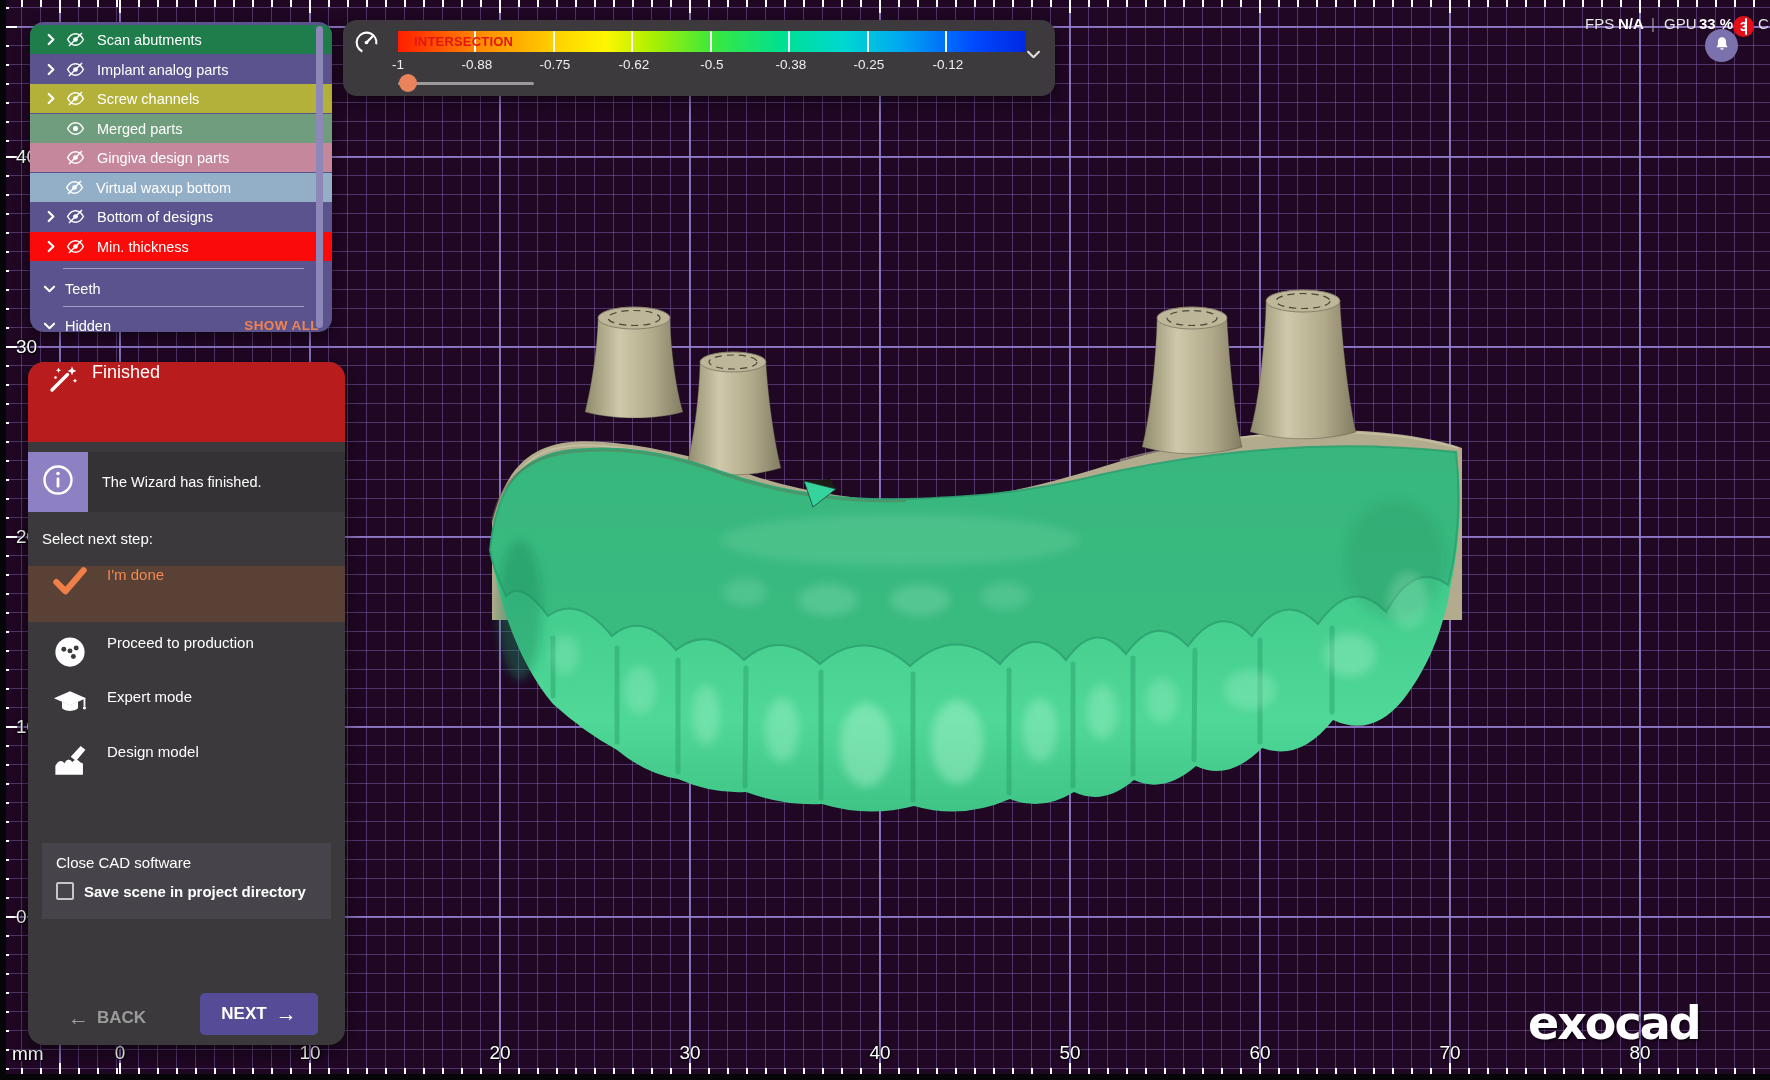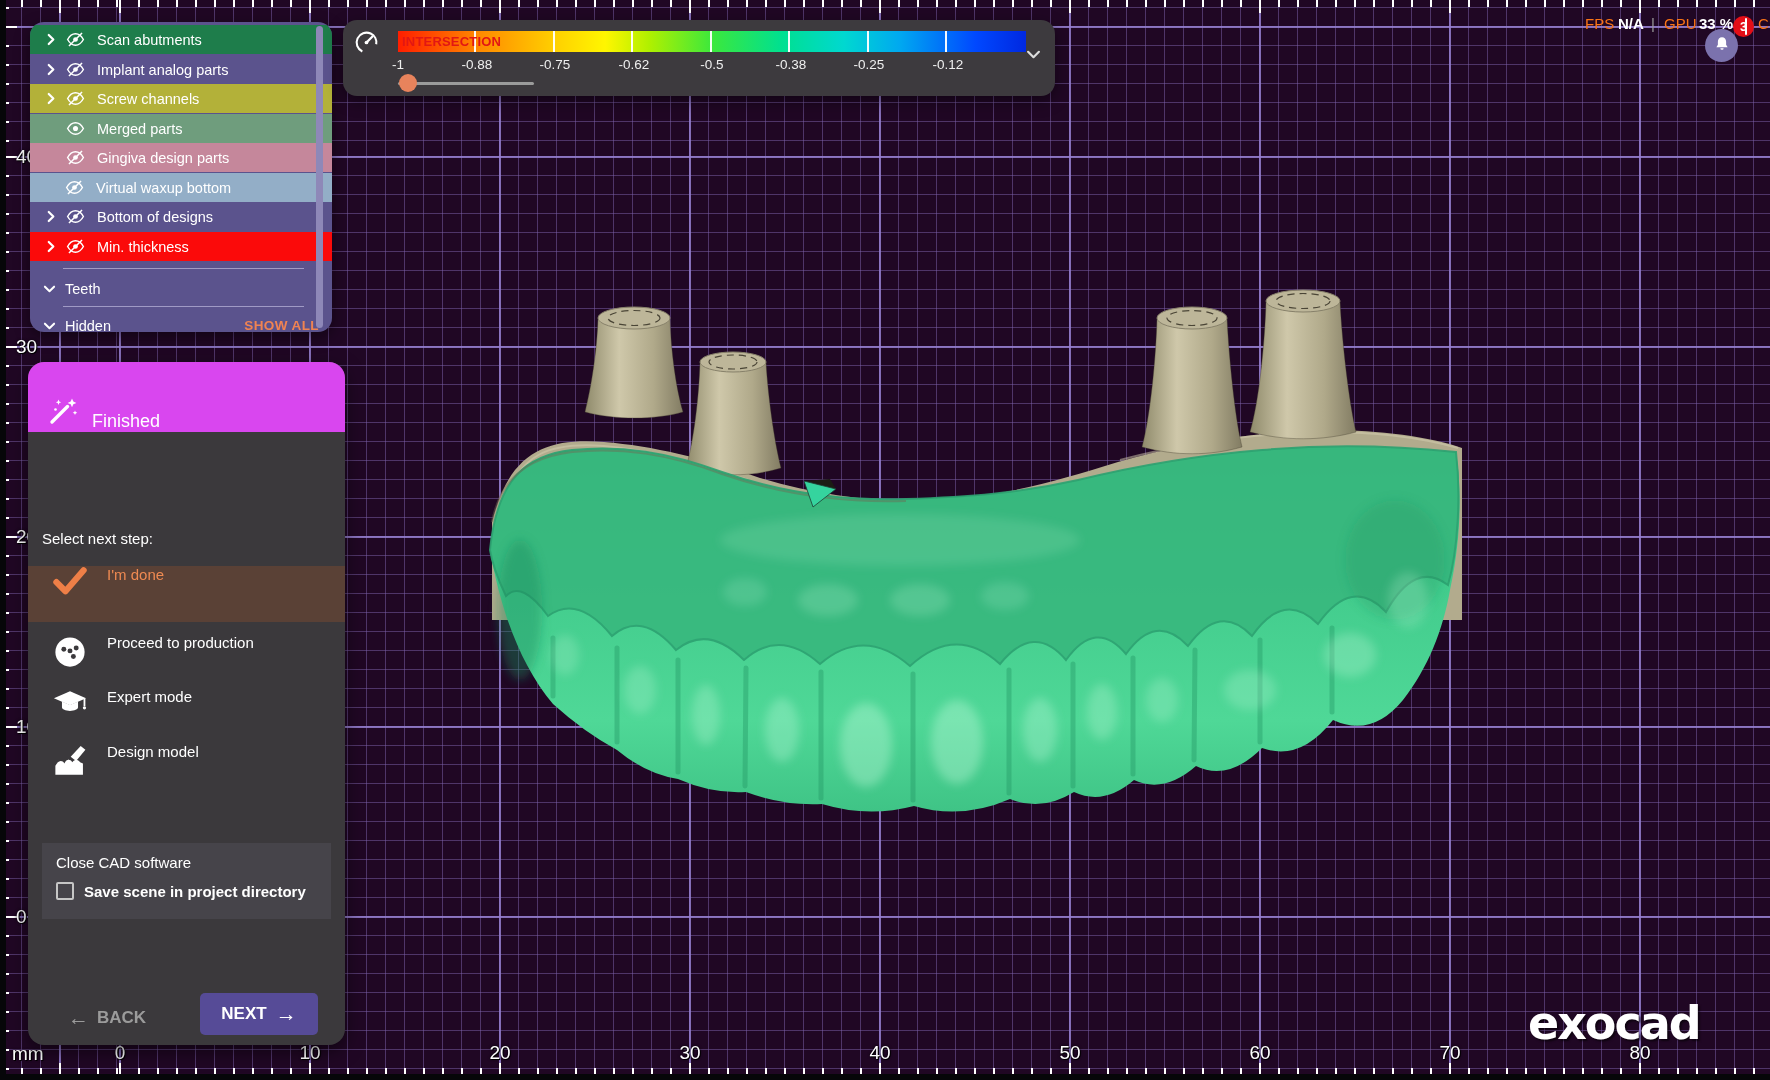--- a/index.html
+++ b/index.html
@@ -63,33 +63,33 @@
   .ibar .seps{position:absolute;top:0;left:0;height:100%;width:622px;
     background:repeating-linear-gradient(to right,transparent 0 76.5px,rgba(255,255,255,.95) 76.5px 78.5px)}
   .ititle{position:absolute;left:4px;top:3px;font-size:13px;font-weight:700;letter-spacing:.2px}
   .itick{position:absolute;top:37px;transform:translateX(-50%);font-size:13.5px;color:#efefef}
   .itrack{position:absolute;left:55px;top:62px;width:136px;height:3px;background:#9b9b9b;border-radius:2px}
   .iknob{position:absolute;left:56px;top:54px;width:18px;height:18px;border-radius:50%;background:#e8835c;cursor:pointer}
   .ichev{position:absolute;right:13px;top:27px;cursor:pointer}
 
   
   .sts{position:absolute;top:15px;font-size:15px;white-space:nowrap}
-  .sts-dim{color:#f97316}.sts-val{font-weight:700;color:#fff}.sts-sep{color:#9a9a9a}
+  .sts-dim{color:#e5e5e5}.sts-val{font-weight:700;color:#fff}.sts-sep{color:#9a9a9a}
   .bell{position:absolute;left:1705px;top:29px;width:33px;height:33px;border-radius:50%;
     background:#7b72ad;display:flex;align-items:center;justify-content:center;cursor:pointer}
   .badge{position:absolute;left:1733px;top:16px;width:21px;height:21px;border-radius:50%;
     background:#e30e17;display:flex;align-items:center;justify-content:center;cursor:pointer}
   .badge .num{position:relative;font-size:13px;font-weight:700;color:#fff}
   .badge .stem{position:absolute;left:12px;top:2px;width:2px;height:17px;background:#fff;border-radius:2px}
 
   
   .wizard{position:absolute;left:28px;top:362px;width:317px;height:683px;border-radius:16px;
     background:#3b393c;box-shadow:0 6px 18px rgba(0,0,0,.5);overflow:hidden}
-  .whead{position:absolute;left:0;top:0;right:0;height:70px;background:#d946ef;
-    display:flex;align-items:flex-end;padding-left:18px;box-sizing:border-box}
+  .whead{position:absolute;left:0;top:0;right:0;height:80px;background:#b91c1c;
+    display:flex;align-items:flex-start;padding-left:18px;box-sizing:border-box}
   .whead .title{font-size:18px;margin-left:12px}
   .winfo{position:absolute;left:0;top:90px;right:0;height:60px;background:#343234;display:flex;align-items:center}
   .winfo .tile{width:60px;height:60px;background:#8e81c3;display:flex;align-items:center;justify-content:center;flex:none}
   .winfo .msg{margin-left:14px;font-size:14.5px}
   .wprompt{position:absolute;left:14px;top:168px;font-size:15px;font-weight:400}
   .wopt{position:absolute;left:0;right:0;display:flex;align-items:flex-start;cursor:pointer}
   .wopt .oicon{width:36px;margin-left:24px;display:flex;align-items:center;justify-content:center;flex:none}
   .wopt .olabel{margin-left:19px;font-size:15px}
   .wopt.selected{background:#5a4136}
   .wopt.selected .olabel{color:#ef8a52}
@@ -370,21 +370,21 @@
 <div class="ipanel">
   <span class="gauge">
     <svg width="27" height="27" viewBox="0 0 26 26">
       <circle cx="13" cy="13" r="9.5" stroke="#fff" stroke-width="2" fill="none" stroke-dasharray="42 18" transform="rotate(115 13 13)"></circle>
       <path d="M13 13 L18.5 7.5" stroke="#fff" stroke-width="2.2" stroke-linecap="round"></path>
       <circle cx="13" cy="13" r="1.8" fill="#fff"></circle>
     </svg>
   </span>
   <div class="ibar">
     <div class="seps"></div>
-    <span class="ititle" style="color: rgb(226, 23, 19);">INTERSECTION</span>
+    <span class="ititle" style="color: rgb(226, 23, 19); margin-left: 12px;">INTERSECTION</span>
   </div>
   <span class="itick" style="left:55px">-1</span>
   <span class="itick" style="left:134px">-0.88</span>
   <span class="itick" style="left:212px">-0.75</span>
   <span class="itick" style="left:291px">-0.62</span>
   <span class="itick" style="left:369px">-0.5</span>
   <span class="itick" style="left:448px">-0.38</span>
   <span class="itick" style="left:526px">-0.25</span>
   <span class="itick" style="left:605px">-0.12</span>
   <div class="itrack"></div>
@@ -421,20 +421,32 @@
       <svg width="34" height="34" viewBox="0 0 34 34">
         <path d="M6 28 L21.5 12.5" stroke="#fff" stroke-width="3.4" stroke-linecap="round"></path>
         <path d="M26 4.5 l1.3 3.1 3.1 1.3 -3.1 1.3 -1.3 3.1 -1.3-3.1 -3.1-1.3 3.1-1.3z" fill="#fff"></path>
         <path d="M12.5 5.5 l.8 1.9 1.9.8 -1.9.8 -.8 1.9 -.8-1.9 -1.9-.8 1.9-.8z" fill="#fff"></path>
         <path d="M29 16.5 l.7 1.6 1.6.7 -1.6.7 -.7 1.6 -.7-1.6 -1.6-.7 1.6-.7z" fill="#fff"></path>
         <circle cx="9.5" cy="15.5" r="1.3" fill="#fff"></circle>
       </svg>
     </span>
     <span class="title">Finished</span>
   </div>
+  <div class="winfo">
+    <div class="tile">
+      <span>
+        <svg width="34" height="34" viewBox="0 0 34 34">
+            <circle cx="17" cy="17" r="13.5" fill="none" stroke="#fff" stroke-width="2.4"></circle>
+            <rect x="15.6" y="14.5" width="2.8" height="10" rx="1.2" fill="#fff"></rect>
+            <circle cx="17" cy="10.5" r="1.8" fill="#fff"></circle>
+          </svg>
+      </span>
+    </div>
+    <span class="msg">The Wizard has finished.</span>
+  </div>
   <span class="wprompt">Select next step:</span>
 
   <div class="wopt selected" style="top:204px;height:56px">
     <span class="oicon">
       <svg width="34" height="30" viewBox="0 0 30 26">
           <path d="M3 14 L11 22 L27 3.5" stroke="#ef7f47" stroke-width="5.5" fill="none" stroke-linecap="round" stroke-linejoin="round"></path>
         </svg>
     </span>
     <span class="olabel">I'm done</span>
   </div>

